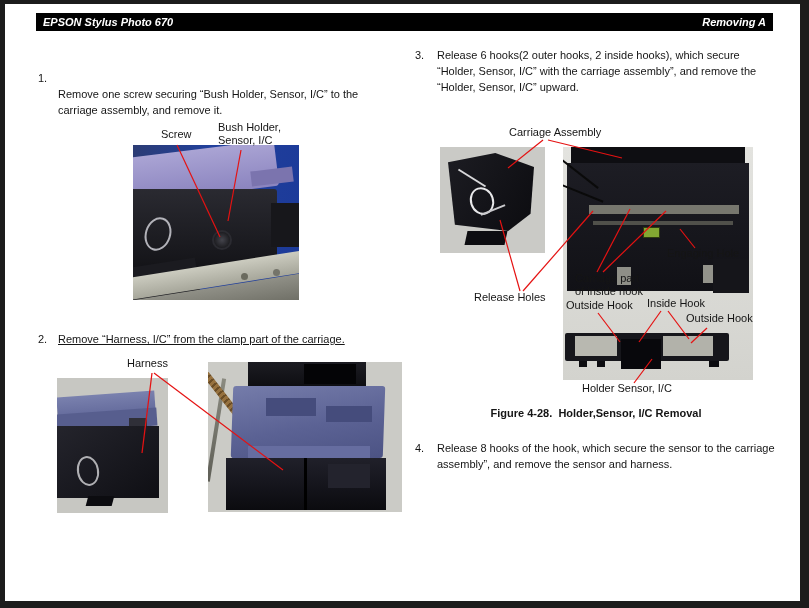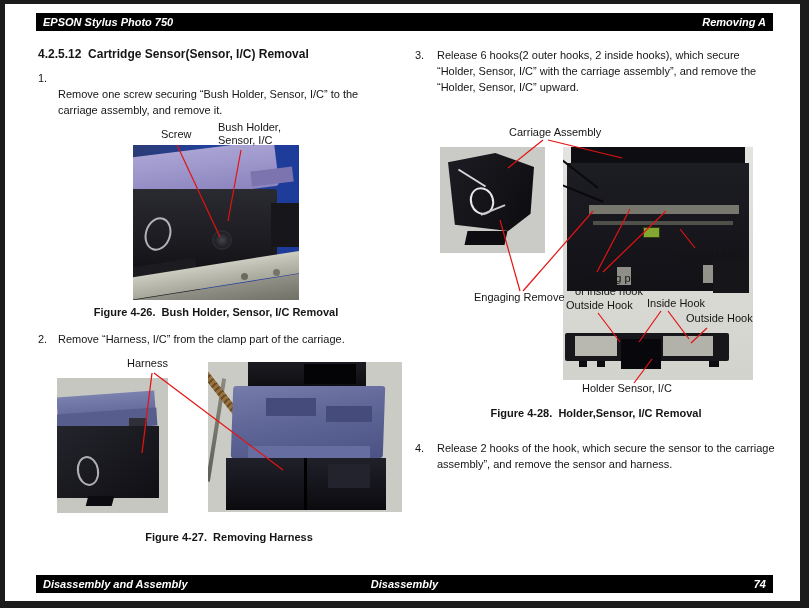--- a/index.html
+++ b/index.html
@@ -93,41 +93,40 @@
 
   #leader-lines{position:absolute;left:0;top:0;width:809px;height:608px;z-index:5;pointer-events:none;}
 </style>
 </head>
 <body>
 
 <div id="screen">
   <div class="page"></div>
 
   <div class="bar" id="header-bar">
-    <span>EPSON Stylus Photo 750</span>
+    <span>EPSON Stylus Photo 670</span>
     <span>Removing A</span>
   </div>
 
-  <div class="title">4.2.5.12  Cartridge Sensor(Sensor, I/C) Removal</div>
 
   <div class="step" style="left:38px;top:70px;width:352px;">
     <span class="num">1.</span>
     <span style="width:332px;margin-top:16px;">Remove one screw securing “Bush Holder, Sensor, I/C” to the carriage assembly, and remove it.</span>
   </div>
   <div class="step" style="left:38px;top:331px;width:360px;">
     <span class="num">2.</span>
-    <span style="width:340px;">Remove “Harness, I/C” from the clamp part of the carriage.</span>
+    <span style="width:340px;text-decoration:underline;">Remove “Harness, I/C” from the clamp part of the carriage.</span>
   </div>
   <div class="step" style="left:415px;top:47px;width:364px;">
     <span class="num" style="width:22px;">3.</span>
     <span style="width:342px;">Release 6 hooks(2 outer hooks, 2 inside hooks), which secure “Holder, Sensor, I/C” with the carriage assembly”, and remove the “Holder, Sensor, I/C” upward.</span>
   </div>
   <div class="step" style="left:415px;top:440px;width:364px;">
     <span class="num" style="width:22px;">4.</span>
-    <span style="width:342px;">Release 2 hooks of the hook, which secure the sensor to the carriage assembly”, and remove the sensor and harness.</span>
+    <span style="width:342px;">Release 8 hooks of the hook, which secure the sensor to the carriage assembly”, and remove the sensor and harness.</span>
   </div>
 
   <div class="photo" id="photo-426">
     <div class="f26-purple"></div>
     <div class="f26-purple2"></div>
     <div class="f26-body"></div>
     <div class="f26-bodyR"></div>
     <div class="f26-spring"></div>
     <div class="f26-boss"></div>
     <div class="f26-darkbl"></div>
@@ -206,30 +205,23 @@
       <line x1="652" y1="359" x2="634" y2="383"></line>
     </g>
   </svg>
 
   <div class="callout" style="left:161px;top:128px;">Screw</div>
   <div class="callout" style="left:218px;top:121px;">Bush Holder,
 Sensor, I/C</div>
   <div class="callout" style="left:127px;top:357px;">Harness</div>
   <div class="callout" style="left:509px;top:126px;">Carriage Assembly</div>
   <div class="callout" style="left:667px;top:247px;">Engaging Hole</div>
-  <div class="callout" style="left:575px;top:272px;">Engaging part
+  <div class="callout" style="left:575px;top:272px;">Carriage part
 of inside hook</div>
-  <div class="callout" style="left:474px;top:291px;">Engaging Remove</div>
+  <div class="callout" style="left:474px;top:291px;">Release Holes</div>
   <div class="callout" style="left:566px;top:299px;">Outside Hook</div>
   <div class="callout" style="left:647px;top:297px;">Inside Hook</div>
   <div class="callout" style="left:686px;top:312px;">Outside Hook</div>
   <div class="callout" style="left:582px;top:382px;">Holder Sensor, I/C</div>
 
-  <div class="caption" style="left:56px;top:306px;width:320px;">Figure 4-26.  Bush Holder, Sensor, I/C Removal</div>
-  <div class="caption" style="left:64px;top:531px;width:330px;">Figure 4-27.  Removing Harness</div>
   <div class="caption" style="left:431px;top:407px;width:330px;">Figure 4-28.  Holder,Sensor, I/C Removal</div>
 
-  <div class="bar" id="footer-bar">
-    <span>Disassembly and Assembly</span>
-    <span class="center">Disassembly</span>
-    <span>74</span>
-  </div>
 </div>
 
 </body></html>

